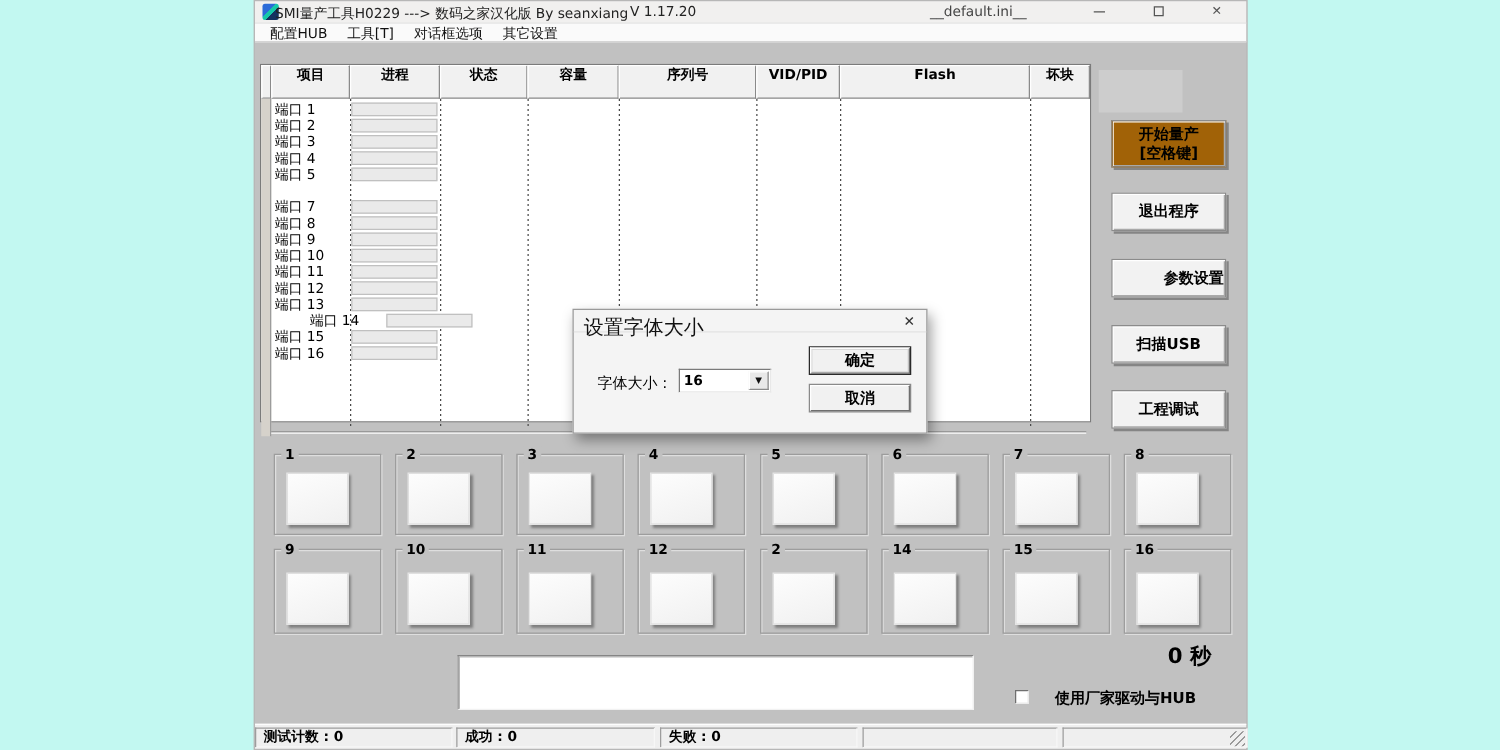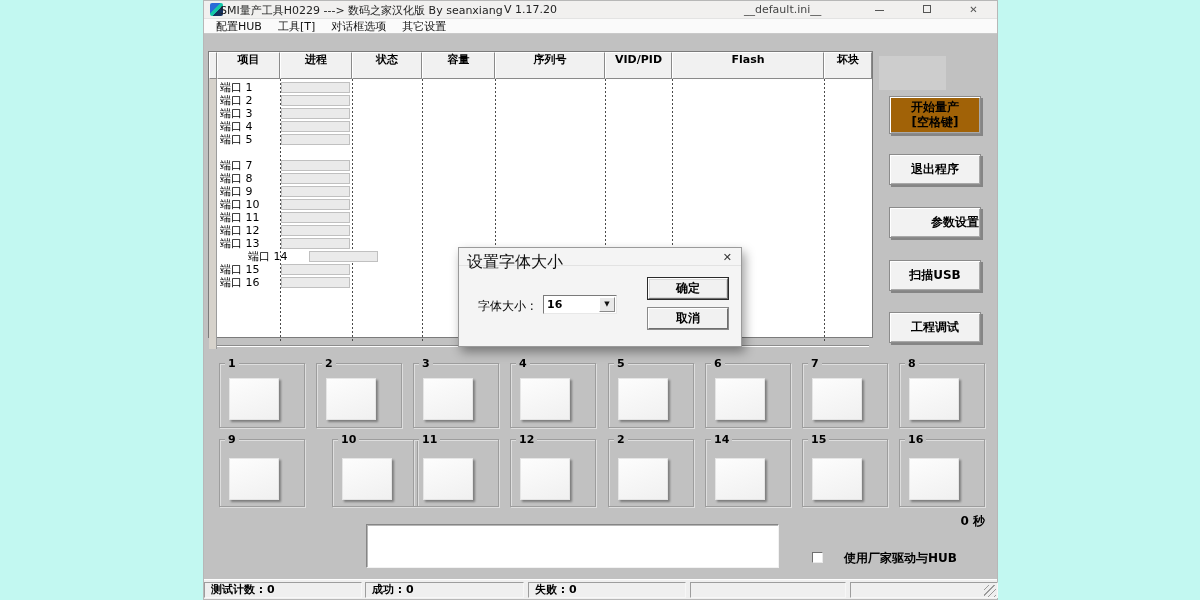--- a/index.html
+++ b/index.html
@@ -69,21 +69,21 @@
   .slot-label { position:absolute; top:-7px; left:5px; background:#c1c1c1; padding:0 3px;
                 font-size:11px; font-weight:bold; color:#000; line-height:13px; }
   .slot-led { position:absolute; left:9px; width:50px; height:42px;
               background:linear-gradient(160deg,#fdfdfd,#f0f0f0);
               border:1px solid #e5e5e5;
               box-shadow:2px 2px 2px rgba(0,0,0,.35); }
   .slot-row1 .slot-led { top:14px; }
   .slot-row2 .slot-led { top:18px; }
 
   
-  .seconds { position:absolute; right:12px; top:512px; font-size:12px; font-weight:bold; }
+  .seconds { position:absolute; right:28px; top:512px; font-size:17px; font-weight:bold; }
   .log-box { position:absolute; left:162px; top:523px; width:413px; height:44px; background:#fff;
              border:1px solid; border-color:#858585 #f2f2f2 #f2f2f2 #858585;
              box-shadow:inset 1px 1px 0 #b7b7b7; font-size:11px; padding:2px 4px; }
   .hub-check { position:absolute; left:608px; top:551px; width:11px; height:11px; background:#fff;
                border:1px solid; border-color:#6f6f6f #e9e9e9 #e9e9e9 #6f6f6f; }
   .hub-label { position:absolute; left:640px; top:549px; font-size:12px; font-weight:bold; }
 
   
   .statusbar { position:absolute; left:0; top:578px; width:100%; height:20px; background:#efefef;
                border-top:1px solid #fdfdfd; }
@@ -265,21 +265,21 @@
     </div>
   <div class="slot-group slot-row1" style="left:695px;">
       <span class="slot-label">8</span>
       <div class="slot-led"></div>
     </div>
 
   <div class="slot-group slot-row2" style="left:15px;">
       <span class="slot-label">9</span>
       <div class="slot-led"></div>
     </div>
-  <div class="slot-group slot-row2" style="left:128px;">
+  <div class="slot-group slot-row2" style="left:112px;">
       <span class="slot-label">10</span>
       <div class="slot-led"></div>
     </div>
   <div class="slot-group slot-row2" style="left:209px;">
       <span class="slot-label">11</span>
       <div class="slot-led"></div>
     </div>
   <div class="slot-group slot-row2" style="left:306px;">
       <span class="slot-label">12</span>
       <div class="slot-led"></div>

